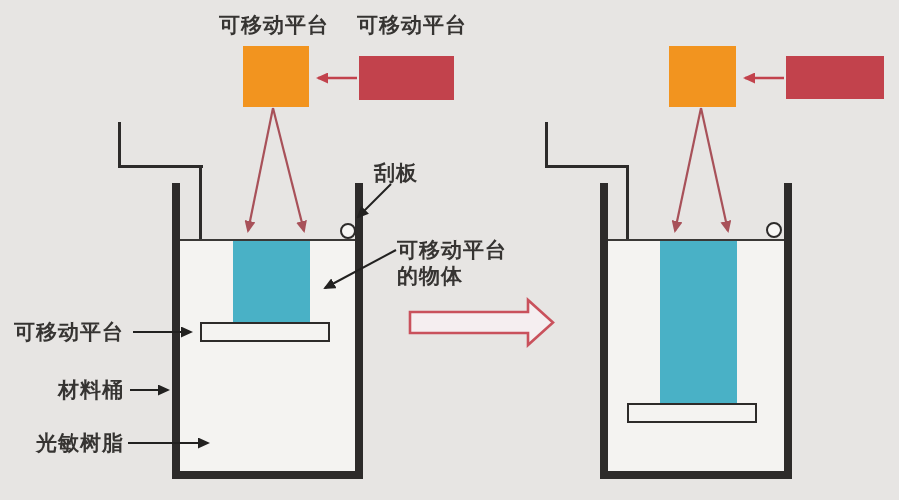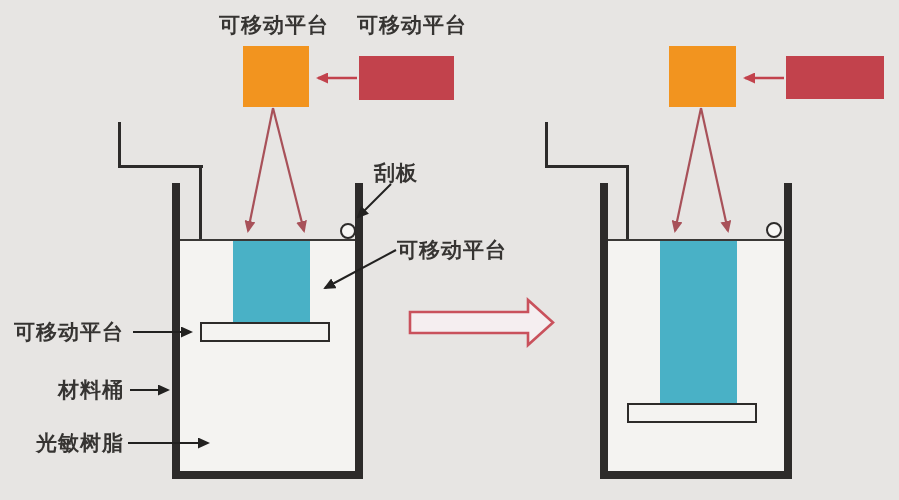--- a/index.html
+++ b/index.html
@@ -52,20 +52,21 @@
   <div class="abs obj" style="left:233px;top:241px;width:77px;height:81px;"></div>
   <div class="abs platform" style="left:200px;top:322px;width:126px;height:16px;"></div>
   <div class="abs wall" style="left:172px;top:183px;width:8px;height:296px;"></div>
   <div class="abs wall" style="left:355px;top:183px;width:8px;height:296px;"></div>
   <div class="abs wall" style="left:172px;top:471px;width:191px;height:8px;"></div>
   <div class="abs roller" style="left:340px;top:223px;width:12px;height:12px;"></div>
 
   <div class="lbl" style="left:374px;top:161px;">刮板</div>
   <div class="lbl" style="left:397px;top:238px;">
     <div>可移动平台</div>
+    <div>的物体</div>
   </div>
 
   <div class="lbl right" style="left:8px;top:320px;width:116px;">可移动平台</div>
   <div class="lbl right" style="left:8px;top:431px;width:116px;">光敏树脂</div>
   <div class="lbl right" style="left:8px;top:378px;width:116px;">材料桶</div>
 
   <div class="abs orange-box" style="left:669px;top:46px;width:67px;height:61px;"></div>
   <div class="abs red-box" style="left:786px;top:56px;width:98px;height:43px;"></div>
 
   <div class="abs thin" style="left:545px;top:122px;width:3px;height:46px;"></div>

